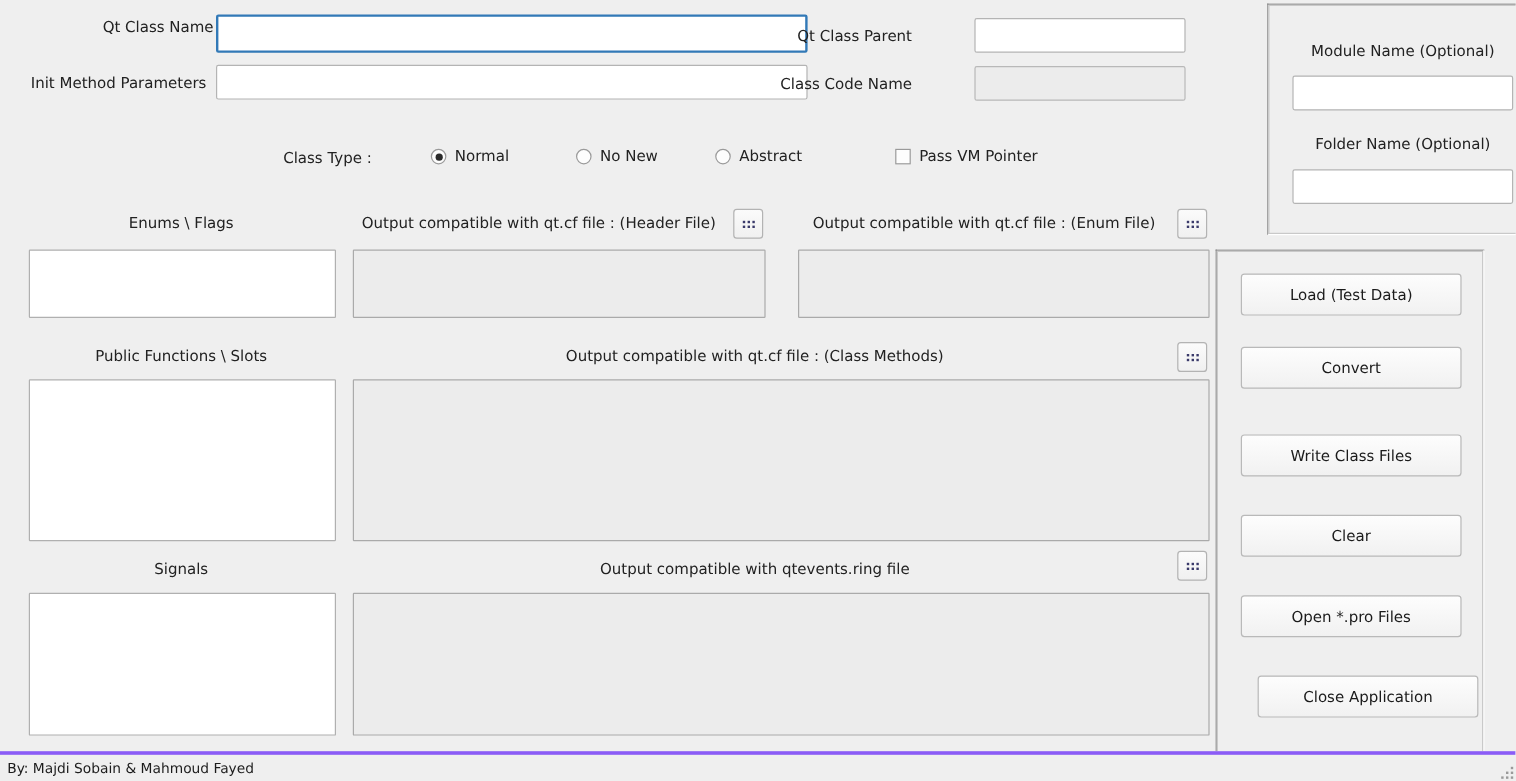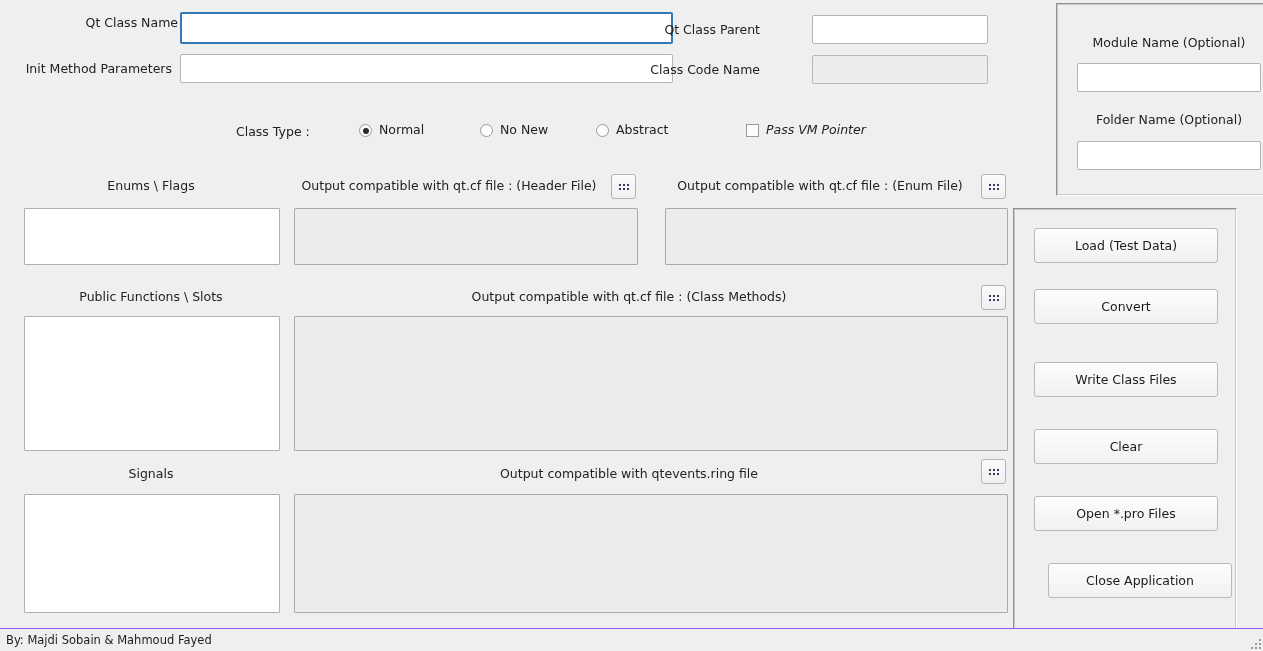--- a/index.html
+++ b/index.html
@@ -168,21 +168,21 @@
 
   
   .abslbl { position: absolute; }
 
   
   .statusbar {
     position: absolute;
     left: 0; right: 0; bottom: 0;
     height: 22px;
     background: #efefef;
-    border-top: 1px solid #8b5cf6;
+    border-top: 3px solid #8b5cf6;
   }
   .statusbar .txt {
     position: absolute;
     left: 6px; top: 4px;
     font-size: 11.5px;
     color: #1c1c1c;
     white-space: nowrap;
   }
   .sizegrip {
     position: absolute;
@@ -222,21 +222,21 @@
   <div class="opt" style="left:480px; top:124px;">
     <span class="radio-dot"></span>
     <span class="lbl">No New</span>
   </div>
 
   <div class="opt" style="left:596px; top:124px;">
     <span class="radio-dot"></span>
     <span class="lbl">Abstract</span>
   </div>
 
-  <div class="opt" style="left:746px; top:124px;font-style:italic;">
+  <div class="opt" style="left:746px; top:124px;">
     <span class="chk-box"></span>
     <span class="lbl">Pass VM Pointer</span>
   </div>
 
   <div class="abslbl lbl lbl-c" style="left:22px; top:180px; width:258px;">Enums \ Flags</div>
   <textarea class="tarea" style="left: 24px; top: 208px; width: 256px; height: 57px;"></textarea>
 
   <div class="abslbl lbl lbl-c" style="left:294px; top:180px; width:310px;">Output compatible with qt.cf file : (Header File)</div>
   <div class="grip-btn" style="left:611px; top:174px;">
     <span class="dots">

